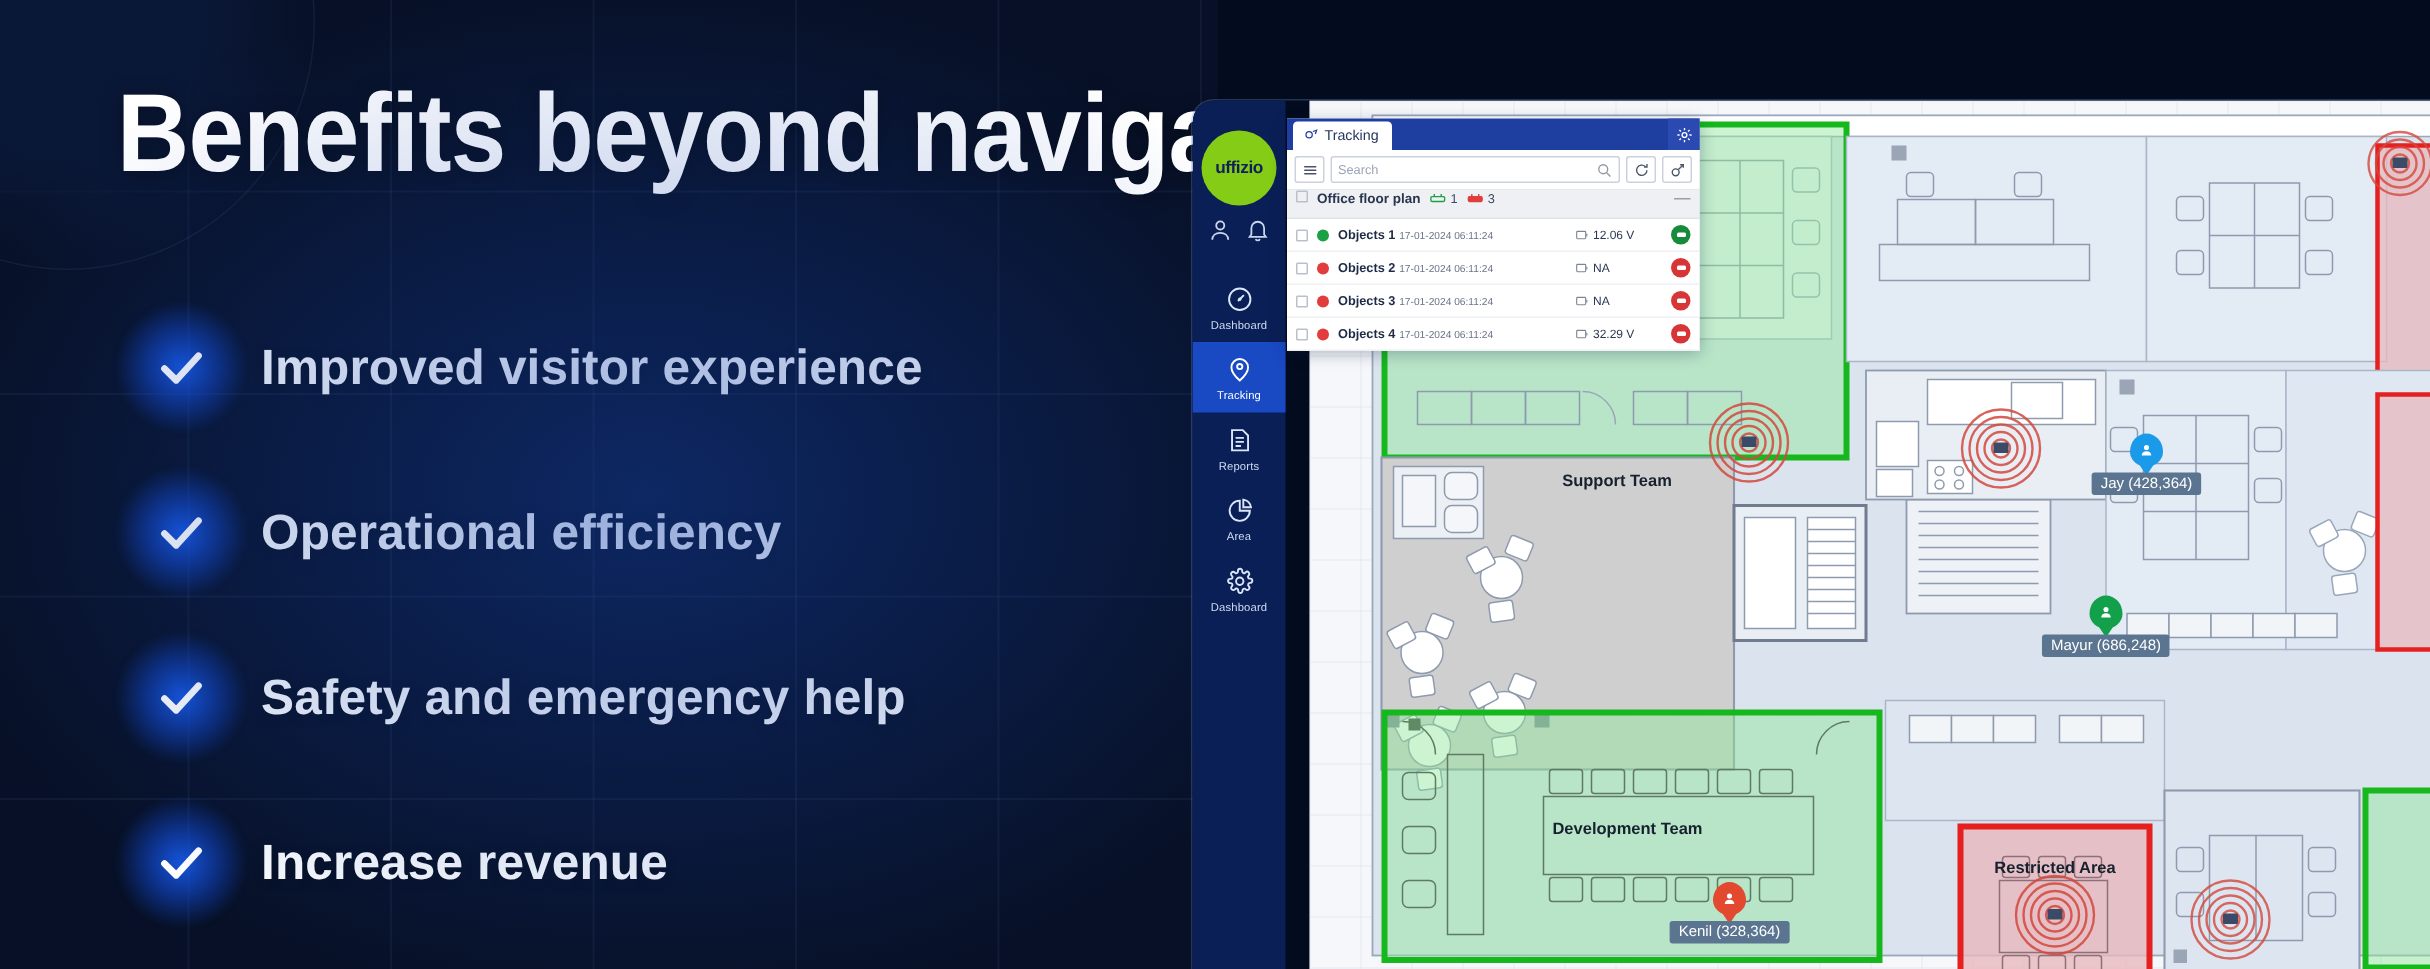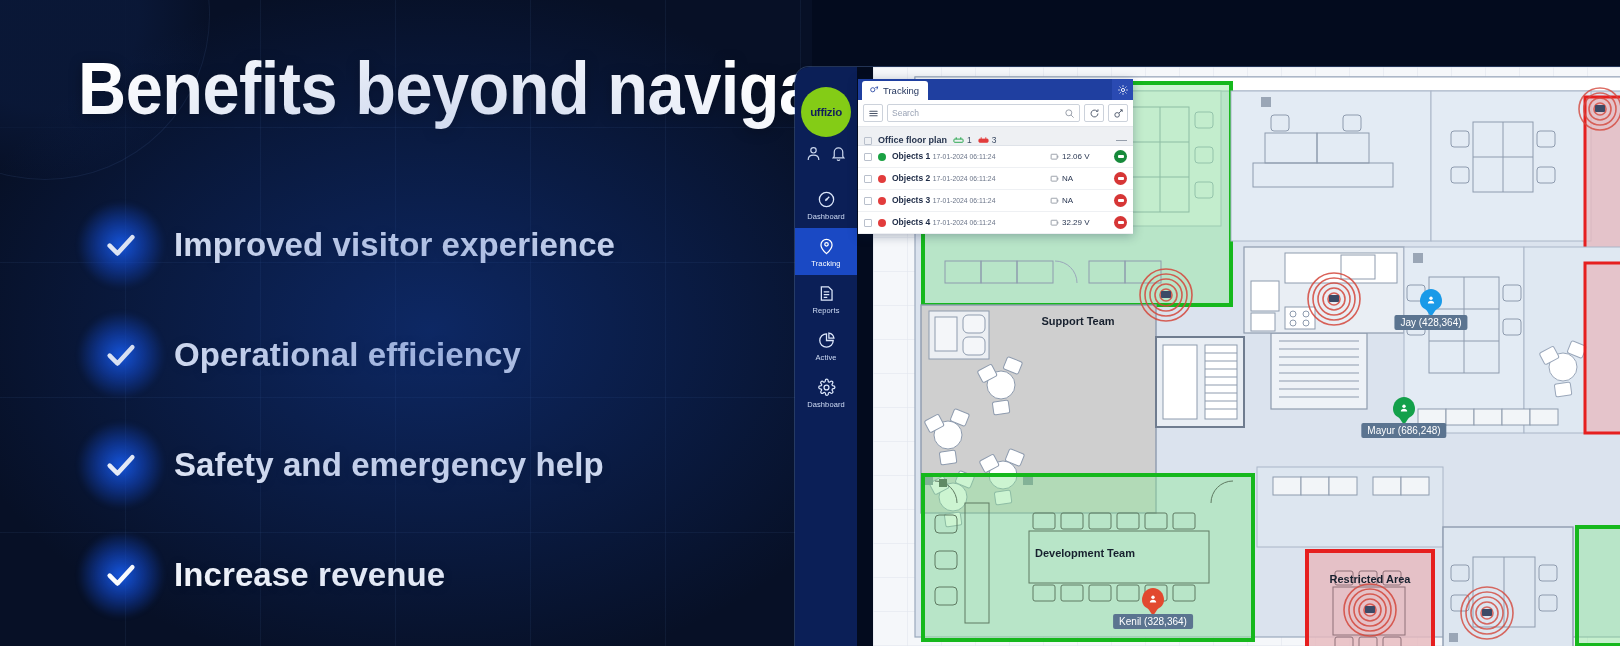--- a/index.html
+++ b/index.html
@@ -161,21 +161,21 @@
     display:flex; align-items:center; justify-content:center; cursor:pointer; flex:0 0 auto;
   }
   .tp-btn svg{ width:11px; height:11px; }
   .tp-input-wrap{ flex:1; display:flex; align-items:center; border:1px solid #ccd2db; border-radius:2px; height:18px; padding:0 4px; }
   .tp-input-wrap input{ border:none; outline:none; flex:1; font-size:8.5px; color:#55607a;
                         font-family:"Liberation Sans",sans-serif; background:transparent; }
   .tp-input-wrap input::placeholder{ color:#9aa3b5; }
   .tp-input-wrap .srch{ width:11px; height:11px; opacity:.6; }
 
   .tp-group{
-    display:flex; align-items:flex-end; gap:6px; height:19px; padding:0 6px;
+    display:flex; align-items:flex-start; gap:6px; height:19px; padding:0 6px;
     background:#eef0f3; border-bottom:1px solid #dfe3e9; font-size:9px;
   }
   .tp-group .gname{ font-weight:bold; color:#27354f; }
   .tp-group .cnt{ display:flex; align-items:center; gap:3px; font-size:8.5px; color:#3a4a63; }
   .tp-group .cnt svg{ width:11px; height:8px; }
   .tp-group .collapse{ margin-left:auto; color:#7b8596; font-size:11px; line-height:1; cursor:pointer; }
 
   .tp-row{
     display:flex; align-items:center; gap:6px; padding:4px 6px;
     border-bottom:1px solid #eef0f3; background:#fff;
@@ -331,21 +331,21 @@
         <span class="lbl">Reports</span>
       </div>
 
       <div class="nav-item">
         <span class="ico">
           <svg viewBox="0 0 24 24" fill="none" stroke="#dbe6fa" stroke-width="1.6">
               <path d="M12 3.5a8.5 8.5 0 1 0 8.5 8.5H12z"></path>
               <path d="M15 2.6a7.6 7.6 0 0 1 6.4 6.4h-6.4z"></path>
             </svg>
         </span>
-        <span class="lbl">Active</span>
+        <span class="lbl">Area</span>
       </div>
 
       <div class="nav-item">
         <span class="ico">
           <svg viewBox="0 0 24 24" fill="none" stroke="#dbe6fa" stroke-width="1.6">
               <circle cx="12" cy="12" r="3.1"></circle>
               <path d="M19.2 14.4a1.5 1.5 0 0 0 .3 1.7l.1.1a1.8 1.8 0 1 1-2.6 2.6l-.1-.1a1.5 1.5 0 0 0-2.6 1.1v.3a1.8 1.8 0 1 1-3.6 0v-.2a1.5 1.5 0 0 0-2.7-1.1l-.1.1a1.8 1.8 0 1 1-2.6-2.6l.1-.1a1.5 1.5 0 0 0-1.1-2.6h-.3a1.8 1.8 0 1 1 0-3.6h.2a1.5 1.5 0 0 0 1.1-2.7l-.1-.1a1.8 1.8 0 1 1 2.6-2.6l.1.1a1.5 1.5 0 0 0 2.6-1.1v-.3a1.8 1.8 0 1 1 3.6 0v.2a1.5 1.5 0 0 0 2.7 1.1l.1-.1a1.8 1.8 0 1 1 2.6 2.6l-.1.1a1.5 1.5 0 0 0 1.1 2.6h.3a1.8 1.8 0 1 1 0 3.6h-.2a1.5 1.5 0 0 0-1.4.9z"></path>
             </svg>
         </span>
         <span class="lbl">Dashboard</span>

